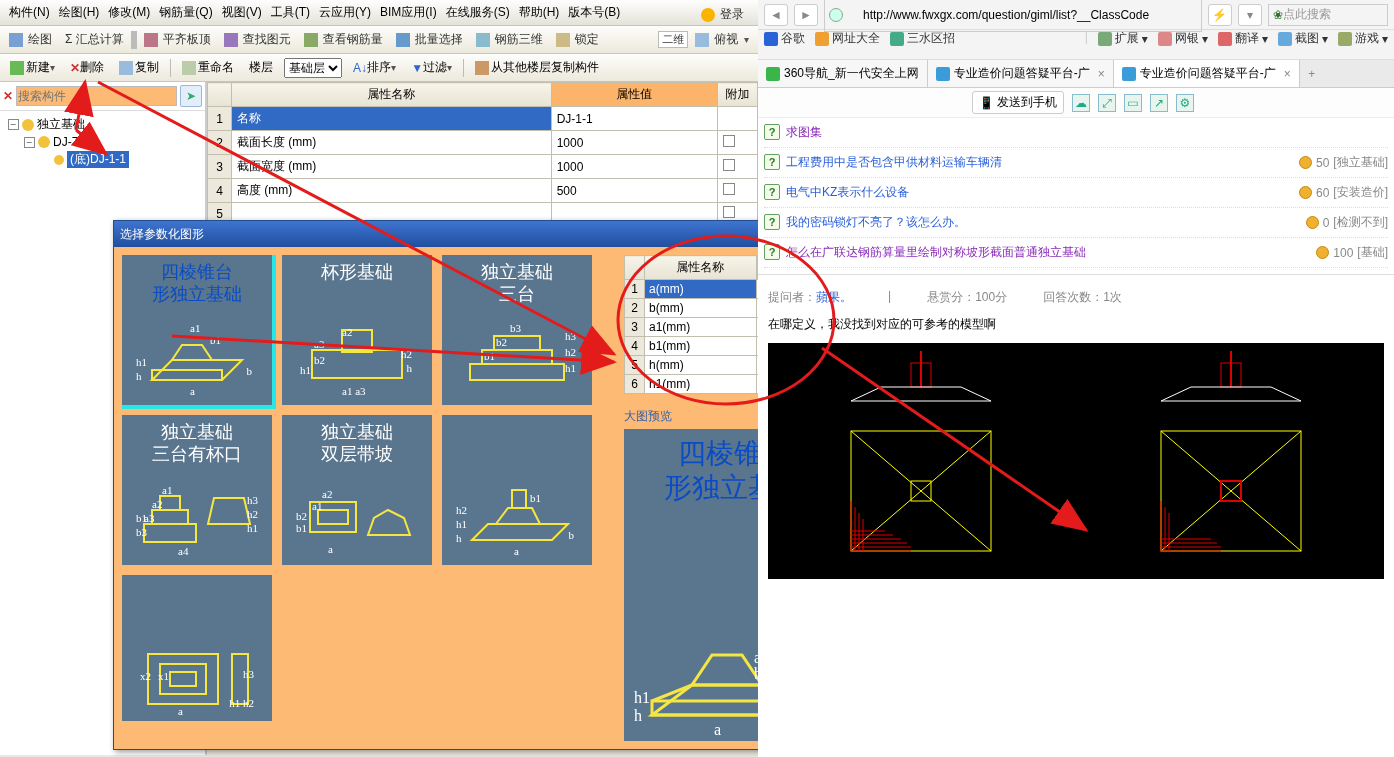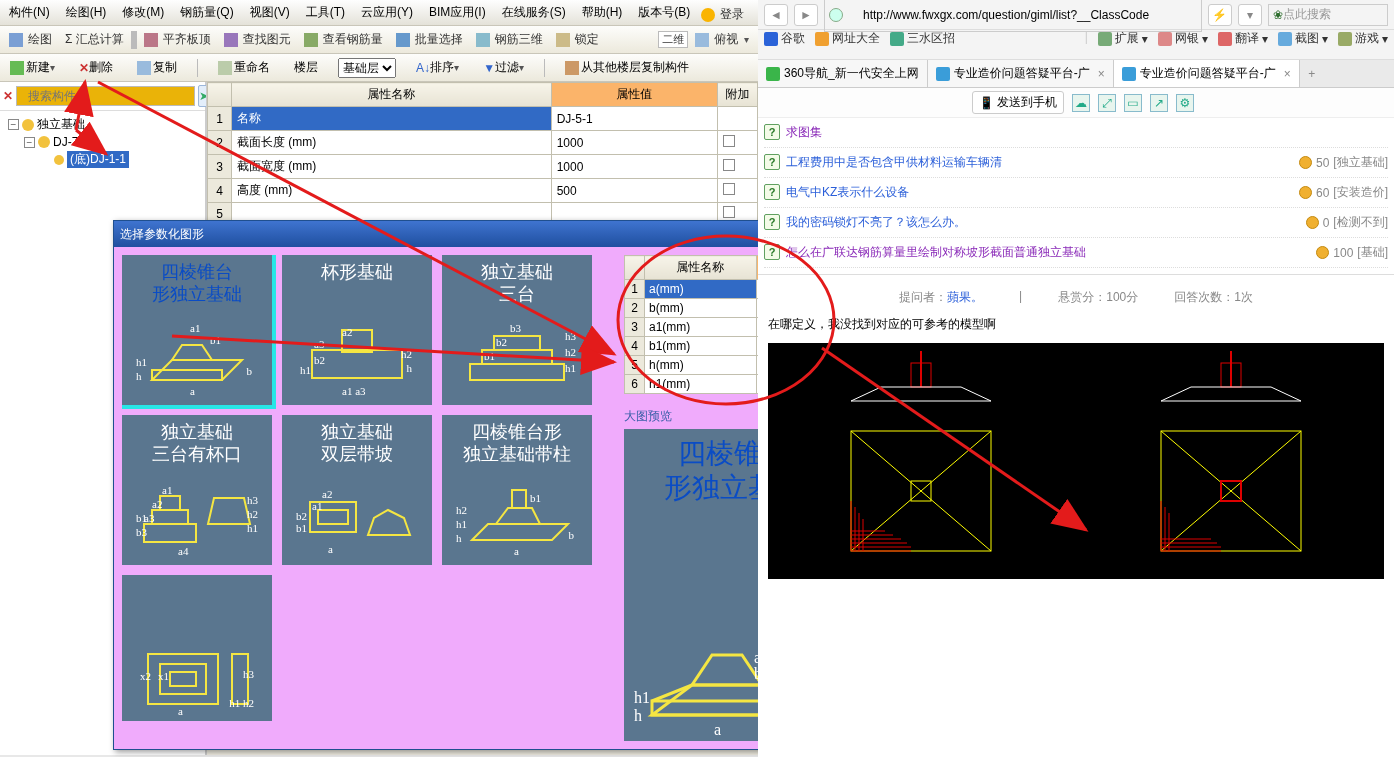--- a/index.html
+++ b/index.html
@@ -1,59 +1,59 @@
 <!DOCTYPE html>
 <html><head>
 <meta charset="utf-8">
 <style>
 * { box-sizing: border-box; margin: 0; padding: 0; font-family: "Microsoft YaHei", "SimSun", Arial, sans-serif; font-size: 12px; }
 body { width: 1394px; height: 757px; position: relative; background: #fff; overflow: hidden; }
 
 
 .left-app { position: absolute; left: 0; top: 0; width: 758px; height: 757px; background: #e8e8e8; }
-.menubar { display: flex; background: linear-gradient(#fefefe,#e4e2d9); padding: 2px 6px; gap: 10px; border-bottom: 1px solid #c9c6b9; }
+.menubar { display: flex; background: linear-gradient(#fefefe,#e4e2d9); padding: 2px 6px; gap: 3px; border-bottom: 1px solid #c9c6b9; }
 .menubar span { padding: 2px 3px; cursor: default; }
 .menubar .login { position: absolute; right: 8px; top: 4px; color: #333; }
 .login-icon { display:inline-block; width:14px; height:14px; border-radius:50%; background:#fab400; vertical-align:middle; margin-right:2px;}
 
 .toolbar { display: flex; align-items: center; background: linear-gradient(#fdfdfb,#ece9dc); padding: 3px 6px; gap: 4px; border-bottom: 1px solid #c9c6b9; height: 28px; }
 .toolbar span { padding: 0 3px; color: #333; white-space: nowrap; }
 .tb-sep { width:1px; height:18px; background:#bbb; }
 .tb-icon { display:inline-block; width:14px; height:14px; background:#7a9fd4; vertical-align:middle; margin-right:2px; }
 .small-btn{display:inline-block;padding:1px 4px;border:1px solid #bbb;background:#fff;font-size:11px;margin-left:4px;}
 
-.toolbar2 { display:flex; align-items:center; background:linear-gradient(#fdfdfb,#ece9dc); padding:3px 6px; gap:16px; border-bottom:1px solid #c9c6b9; height:28px;}
+.toolbar2 { display:flex; align-items:center; background:linear-gradient(#fdfdfb,#ece9dc); padding:3px 6px; gap:7px; border-bottom:1px solid #c9c6b9; height:28px;}
 .toolbar2 .btn{ display:inline-flex; align-items:center; padding:2px 4px;}
 .toolbar2 select{ font-size:12px; height:20px;}
 .ddarrow::after{content:" ▾"; font-size:10px; color:#555;}
 
 .workarea { display:flex; height: calc(100% - 84px); }
 .left-pane { width:206px; background:#fff; border-right:1px solid #ccc; display:flex; flex-direction:column;}
 .search-row { display:flex; padding:3px; border-bottom:1px solid #ddd; align-items:center; gap:3px;}
-.search-row input{ flex:1; height:20px; border:1px solid #bbb; padding:0 11px; background:#eab308;}
+.search-row input{ flex:1; height:20px; border:1px solid #bbb; padding:0 1px; background:#fdba74;}
 .search-go { width:22px; height:22px; border:1px solid #9cb7da; background:#e3eefb; display:flex; align-items:center; justify-content:center; color:#3a6; border-radius:2px;}
 .tree { padding:4px 2px; font-size:12px;}
 .tree-row{ display:flex; align-items:center; padding:1px 0;}
 .tree-ind{display:inline-block;}
 .tree-exp{ width:11px; height:11px; border:1px solid #888; text-align:center; line-height:9px; font-size:10px; margin-right:3px; color:#555;}
 .gear{ display:inline-block; width:12px; height:12px; border-radius:50%; background:#f2c23d; margin-right:3px;}
 .tree-sel{ background:#316ac5; color:#fff; padding:0 3px;}
 
 .right-pane { flex:1; background:#efece1; border-left:1px solid #ccc; overflow:hidden;}
 .prop-title{ background:#d6d3c5; padding:4px 8px; border-bottom:1px solid #bbb;}
 .prop-table{ border-collapse:collapse; width:100%; font-size:12px;}
 .prop-table th{ background:linear-gradient(#f7f4e9,#e7e3d4); border:1px solid #c2bfae; padding:3px; font-weight:normal;}
 .prop-table th.val{ background:#fbb46a; color:#000;}
 .prop-table td{ border:1px solid #c2bfae; padding:3px 5px; background:#fff;}
 .prop-table td.idx{ background:#ece9dc; text-align:center; width:24px;}
 .prop-table tr.selrow td.name{ background:#316ac5; color:#fff;}
 .chk{ display:inline-block; width:12px; height:12px; border:1px solid #888;}
 
 
-.dialog { position:absolute; left:113px; top:220px; width:740px; height:530px; background:#f0abfc; border:1px solid #1f4f8f; box-shadow:2px 2px 6px rgba(0,0,0,.4);}
+.dialog { position:absolute; left:113px; top:220px; width:740px; height:530px; background:#fdba74; border:1px solid #1f4f8f; box-shadow:2px 2px 6px rgba(0,0,0,.4);}
 .dlg-title{ height:26px; background:linear-gradient(#3f74d0,#1f4f9f); color:#fff; display:flex; align-items:center; padding:0 6px; position:relative;}
 .dlg-close{ position:absolute; right:4px; top:3px; width:20px; height:18px; background:#d44a3a; border:1px solid #7a1d12; color:#fff; text-align:center; line-height:16px; font-weight:bold; border-radius:2px;}
 .dlg-body{ display:flex; padding:8px; gap:8px; height:calc(100% - 26px);}
 .shapes-area{ flex:1;}
 .shapes-label{ color:#3a5fa8; margin-bottom:4px;}
 .shapes-scroll{ height: calc(100% - 20px); overflow:auto; }
 .shapes-grid{ display:grid; grid-template-columns: repeat(3, 150px); gap:10px;}
 .shape{ width:150px; height:150px; background:#5a768f; color:#fff; position:relative; padding:6px;}
 .shape.selected{ outline:4px solid #27e6e6; background:#5a768f;}
 .shape .nm{ font-family:"SimSun"; font-size:18px; text-align:center; line-height:22px; color:#fff;}
@@ -101,21 +101,21 @@
 
 .qa-list{ padding:0 6px;}
 .qa-row{ display:flex; align-items:flex-start; padding:6px 0; border-bottom:1px dotted #ddd; gap:6px;}
 .qa-ico{ width:16px; height:16px; border:1px solid #60a060; color:#2a7a2a; font-weight:bold; text-align:center; line-height:14px; border-radius:2px; font-size:11px; background:#f4fbe8; flex-shrink:0;}
 .qa-link{ color:#2b5fd9;}
 .qa-link2{ color:#8a2ab8;}
 .qa-meta{ margin-left:auto; color:#888; display:flex; gap:4px; align-items:center;}
 .coin{ display:inline-block; width:13px; height:13px; border-radius:50%; background:#f0b030; border:1px solid #c48a10;}
 
 .q-detail{ padding:8px 10px 0; border-top:1px solid #ddd; margin-top:6px;}
-.q-meta{ color:#888; display:flex; gap:36px; padding:6px 0 10px;justify-content:center;}
+.q-meta{ color:#888; display:flex; gap:36px; padding:6px 0 10px;}
 .q-body{ padding-bottom:10px;}
 .cad-img{ background:#000; padding:8px; display:flex; gap:20px;}
 .cad-svg{flex:1;}
 
 .answer-area{ border:1px solid #ccc; margin:10px; }
 .aa-head{ background:#f4f4f4; padding:4px 6px; border-bottom:1px solid #ddd; color:#2b5fd9;}
 .aa-body{ padding:10px; color:#aaa; min-height:60px;}
 
 
 .red-svg{ position:absolute; left:0; top:0; width:1394px; height:757px; pointer-events:none; z-index:200;}
@@ -223,21 +223,21 @@
         <tbody>
             <tr>
           <th style="width:24px"></th>
           <th>属性名称</th>
           <th class="val">属性值</th>
           <th style="width:40px">附加</th>
         </tr>
         <tr class="selrow">
           <td class="idx">1</td>
           <td class="name">名称</td>
-          <td>DJ-5-1</td>
+          <td>DJ-1-1</td>
           <td></td>
         </tr>
         <tr>
           <td class="idx">2</td>
           <td>截面长度 (mm)</td>
               <td>1000</td>
           <td><span class="chk"></span></td>
         </tr>
         <tr>
           <td class="idx">3</td>
@@ -354,21 +354,20 @@
               </svg>
               <span class="wlabel" style="left:30px;top:8px">a2</span>
               <span class="wlabel" style="left:20px;top:20px">a1</span>
               <span class="wlabel" style="left:4px;top:30px">b2</span>
               <span class="wlabel" style="left:4px;top:42px">b1</span>
               <span class="wlabel" style="left:36px;bottom:0">a</span>
             </div>
           </div>
 
           <div class="shape">
-            <div class="nm">四棱锥台形<br>独立基础带柱</div>
             <div class="diagram">
               <svg width="130" height="75">
                 <polygon points="20,60 100,60 116,44 36,44" fill="none" stroke="#f5e642" stroke-width="2"></polygon>
                 <polygon points="44,44 88,44 80,28 56,28" fill="none" stroke="#f5e642" stroke-width="2"></polygon>
                 <rect x="60" y="10" width="14" height="18" fill="none" stroke="#f5e642" stroke-width="2"></rect>
               </svg>
               <span class="wlabel" style="left:4px;top:24px">h2</span>
               <span class="wlabel" style="left:4px;top:38px">h1</span>
               <span class="wlabel" style="left:4px;top:52px">h</span>
               <span class="wlabel" style="left:62px;bottom:-2px">a</span>

